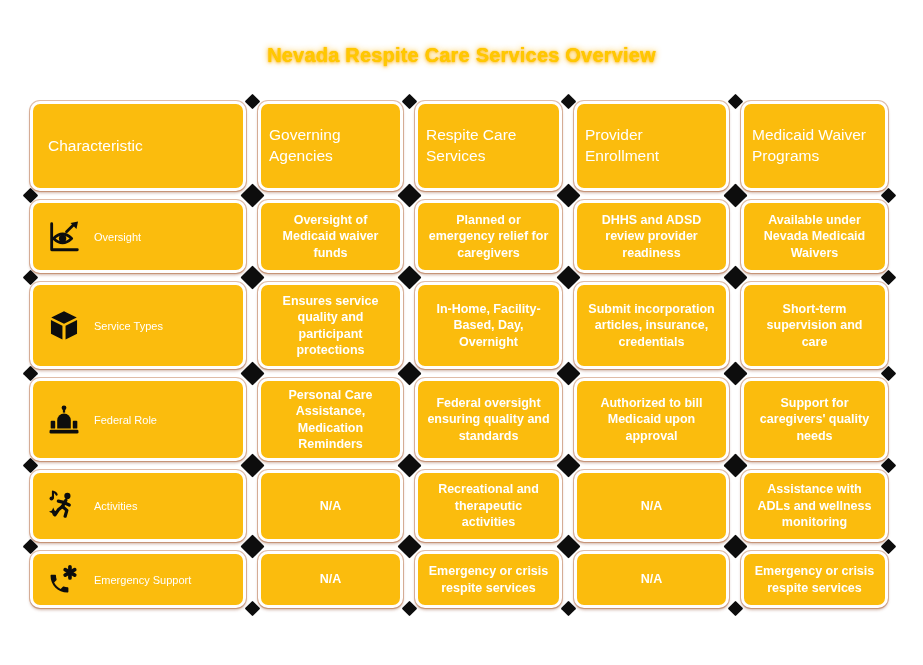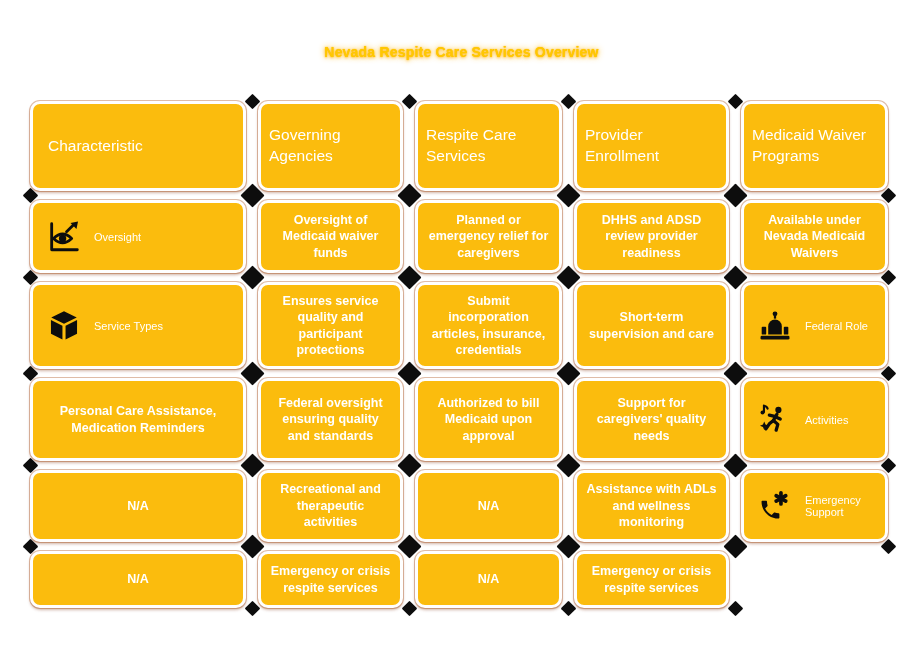--- a/index.html
+++ b/index.html
@@ -4,21 +4,21 @@
 <style>
   html,body{margin:0;padding:0;}
   body{
     width:923px;height:665px;background:#ffffff;
     font-family:"Liberation Sans", sans-serif;
     position:relative;overflow:hidden;
   }
   .page{position:absolute;inset:0;}
   .title{
     position:absolute;top:44px;left:0;width:100%;
-    text-align:center;font-size:14px;font-weight:bold;
+    text-align:center;font-size:20px;font-weight:bold;
     color:#FFC800;letter-spacing:.2px;
     text-shadow:0 0 1px #FFB300,0 0 6px rgba(255,185,0,.9),0 1px 3px rgba(255,170,0,.65);
   }
   .grid-wrap{
     position:absolute;left:30px;top:101px;width:858px;height:507px;
   }
   .grid{
     display:grid;width:858px;height:507px;
     grid-template-columns:216px 145px 147px 155px 147px;
     grid-template-rows:90px 73px 87px 83px 72px 57px;
@@ -78,20 +78,21 @@
         <span class="icon">
           <svg viewBox="0 0 24 24">
             <polygon class="ink" points="12,1.6 21,6 12,10.4 3,6"></polygon>
             <polygon class="ink" points="2.8,7.8 10.9,11.8 10.9,21.6 2.8,17.4"></polygon>
             <polygon class="ink" points="13.1,11.8 21.2,7.8 21.2,17.4 13.1,21.6"></polygon>
           </svg>
         </span>
         <span>Service Types</span>
       </div>
       <div class="card data">Ensures service quality and participant protections</div>
+      <div class="card data">In-Home, Facility-Based, Day, Overnight</div>
       <div class="card data">Submit incorporation articles, insurance, credentials</div>
       <div class="card data">Short-term supervision and care</div>
 
       <div class="card label">
         <span class="icon">
           <svg viewBox="0 0 24 24">
             <circle class="ink" cx="12" cy="3.4" r="1.7"></circle>
             <rect class="ink" x="11.2" y="4.4" width="1.6" height="2.4"></rect>
             <path class="ink" d="M7.2 12.2 a4.8 4.8 0 0 1 9.6 0 v5.8 h-9.6 z"></path>
             <rect class="ink" x="2.6" y="12.6" width="3.2" height="5.4" rx="0.6"></rect>

